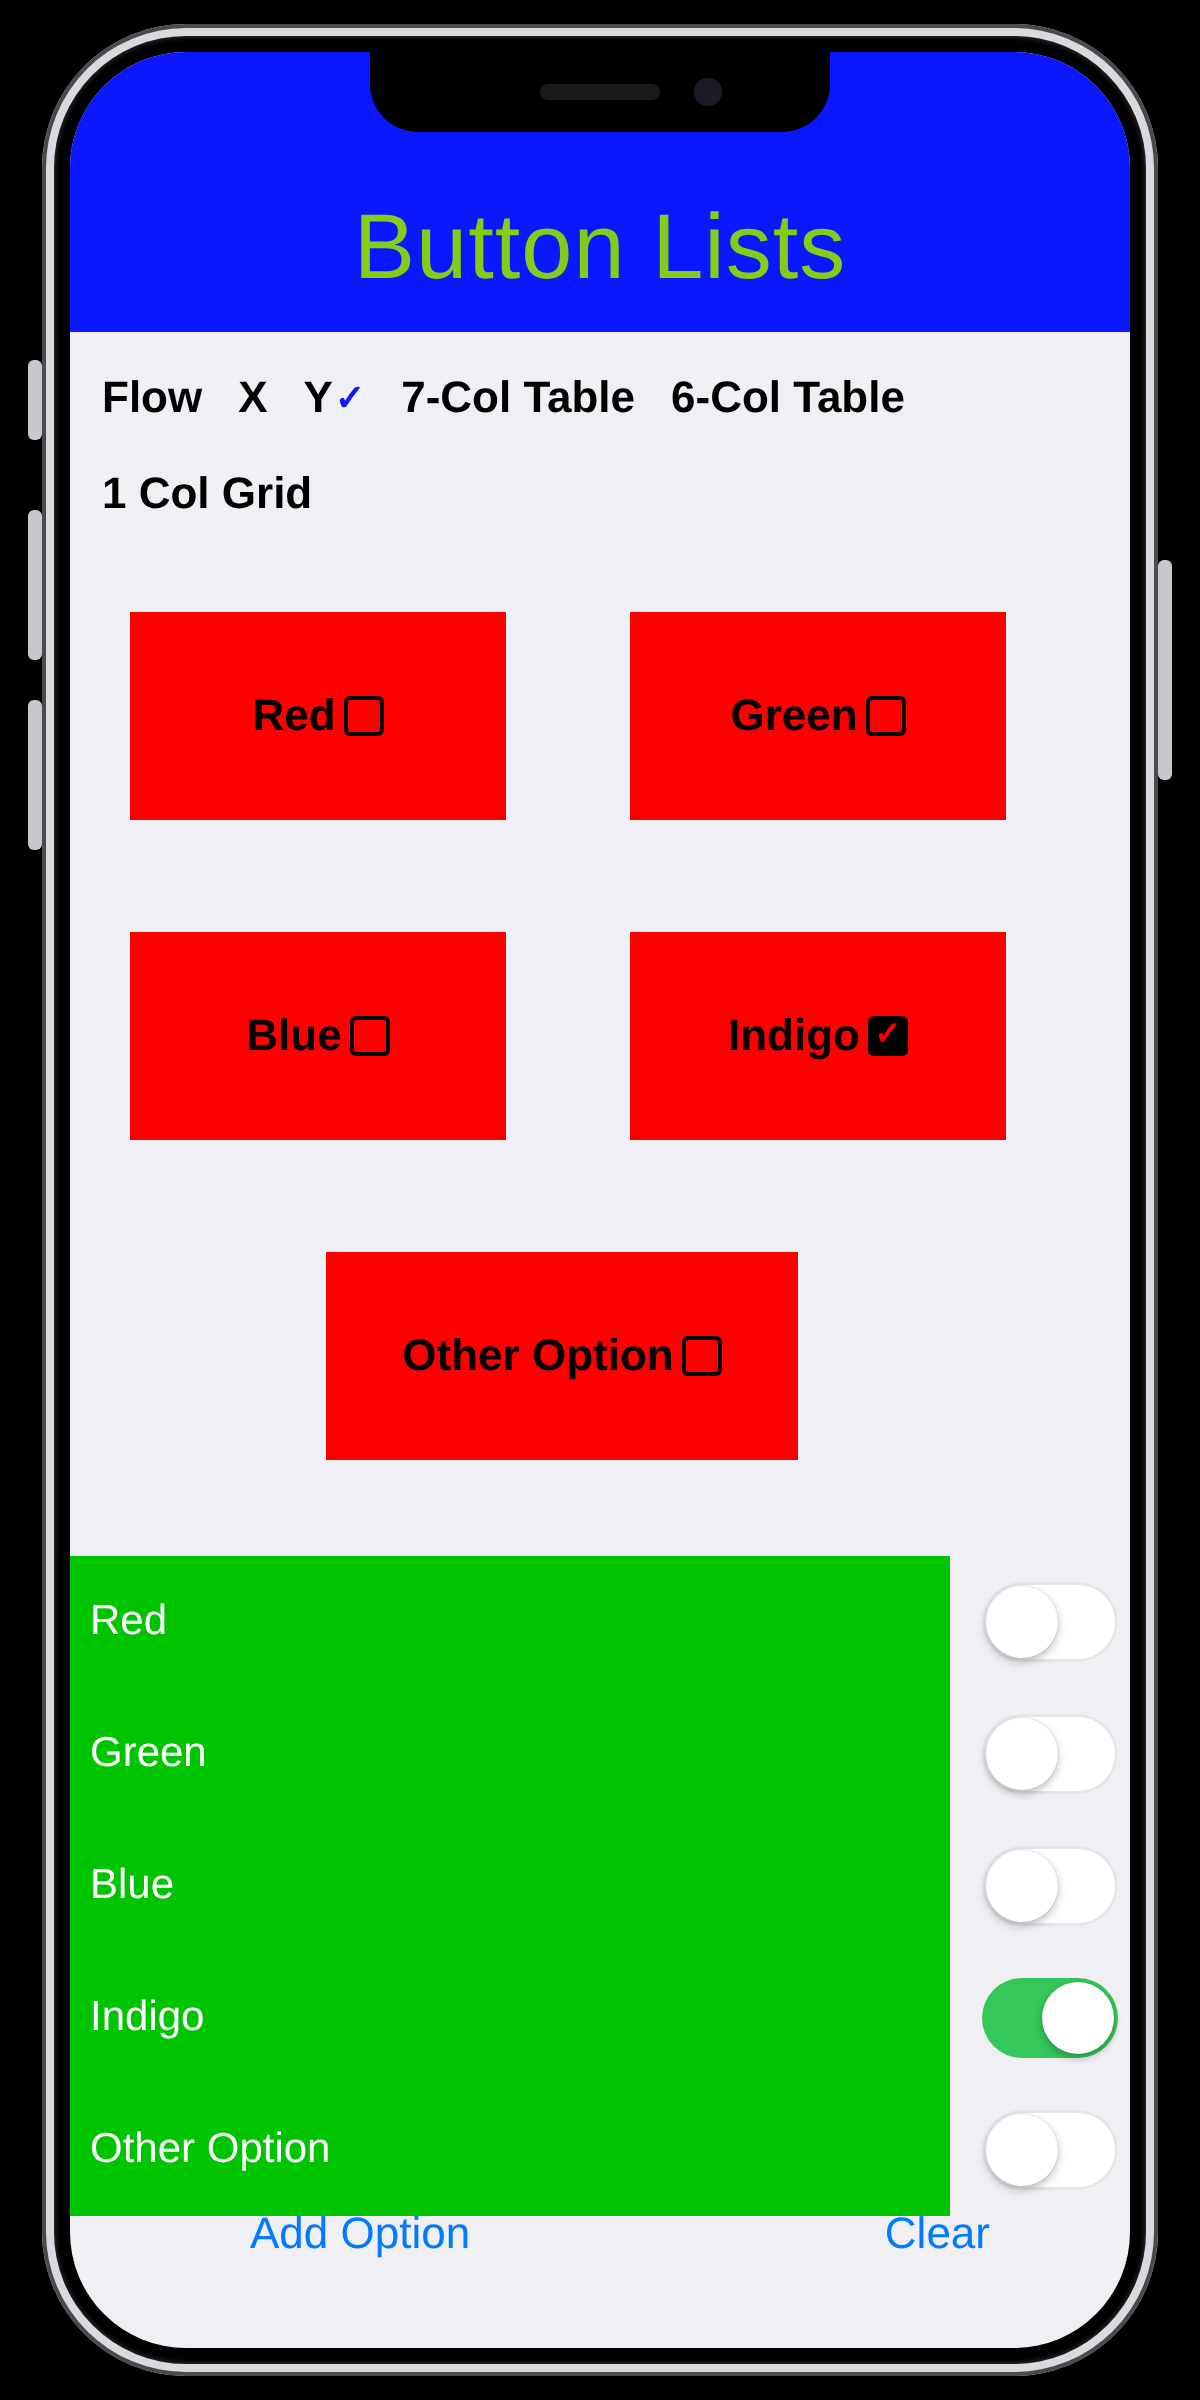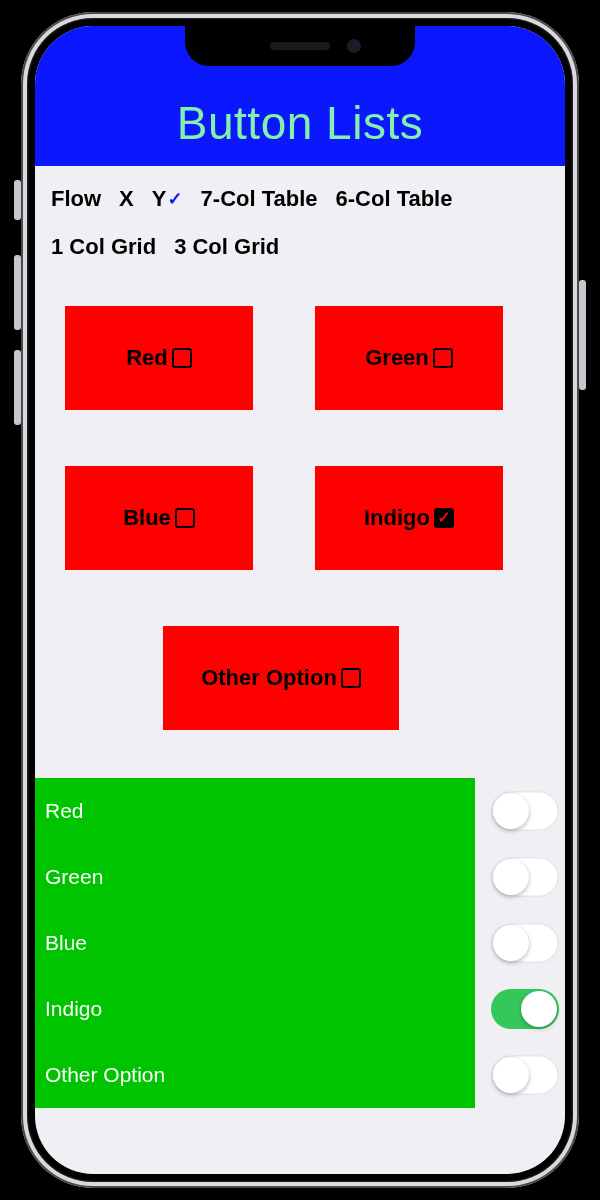--- a/index.html
+++ b/index.html
@@ -85,21 +85,21 @@
   
   .navbar {
     background: #0a17ff;
     height: 140px;
     display: flex;
     align-items: flex-end;
     justify-content: center;
     padding-bottom: 16px;
   }
   .nav-title {
-    color: #86efac;
+    color: #84cc16;
     font-size: 46px;
     font-weight: 300;
     letter-spacing: 0.5px;
   }
   .tabs {
     padding: 14px 10px 6px 10px;
     display: flex;
     flex-wrap: wrap;
     gap: 0;
   }
@@ -267,23 +267,20 @@
         </div>
         <div class="tab">
           <span>7-Col Table</span>
         </div>
         <div class="tab">
           <span>6-Col Table</span>
         </div>
         <div class="tab">
           <span>1 Col Grid</span>
         </div>
-        <div class="tab">
-          <span>3 Col Grid</span>
-        </div>
       </div>
 
       <div class="button-grid">
         <div class="opt-btn">
           <span>Red</span>
           <span class="cb"></span>
         </div>
         <div class="opt-btn">
           <span>Green</span>
           <span class="cb"></span>
@@ -340,16 +337,20 @@
             <span class="switch-label">Other Option</span>
             <div class="switch-wrap">
               <div class="ios-switch">
                   <div class="knob"></div>
                 </div>
             </div>
           </div>
         </div>
       </div>
 
+      <div class="toolbar">
+        <div class="toolbar-btn">Add Option</div>
+        <div class="toolbar-btn">Clear</div>
+      </div>
 
     </div>
   </div>
 </div>
 
 </body></html>

